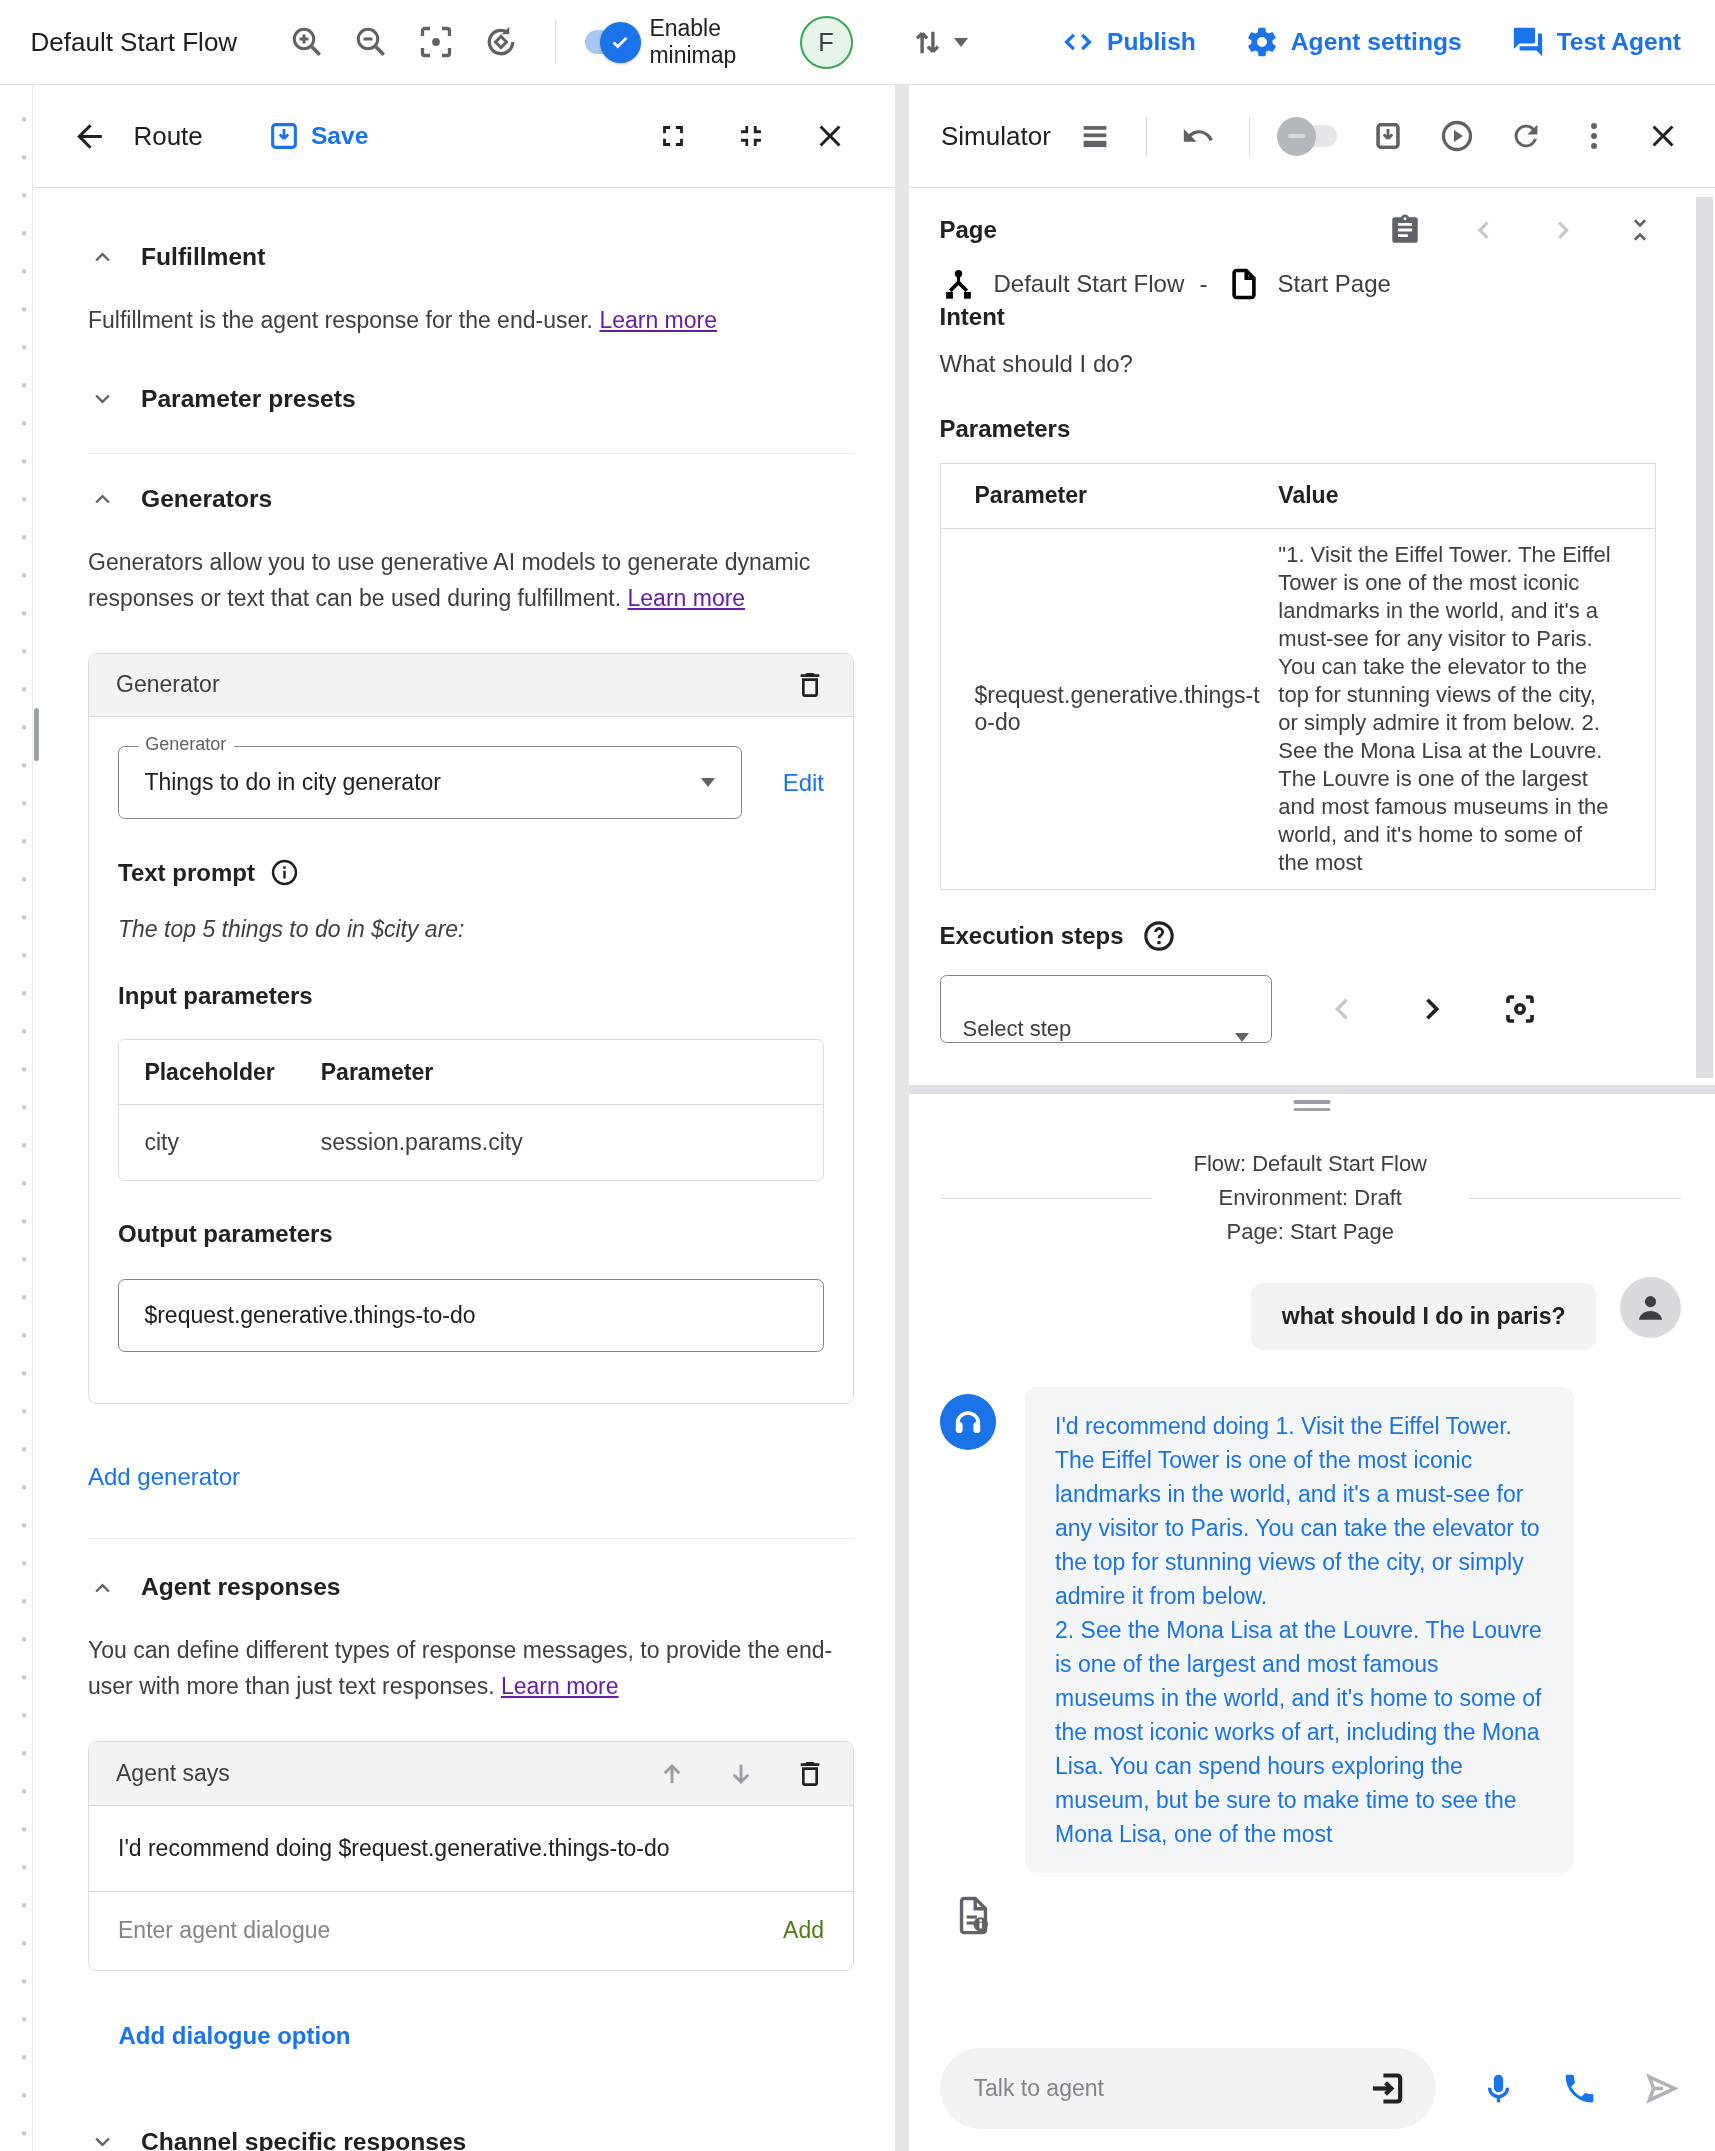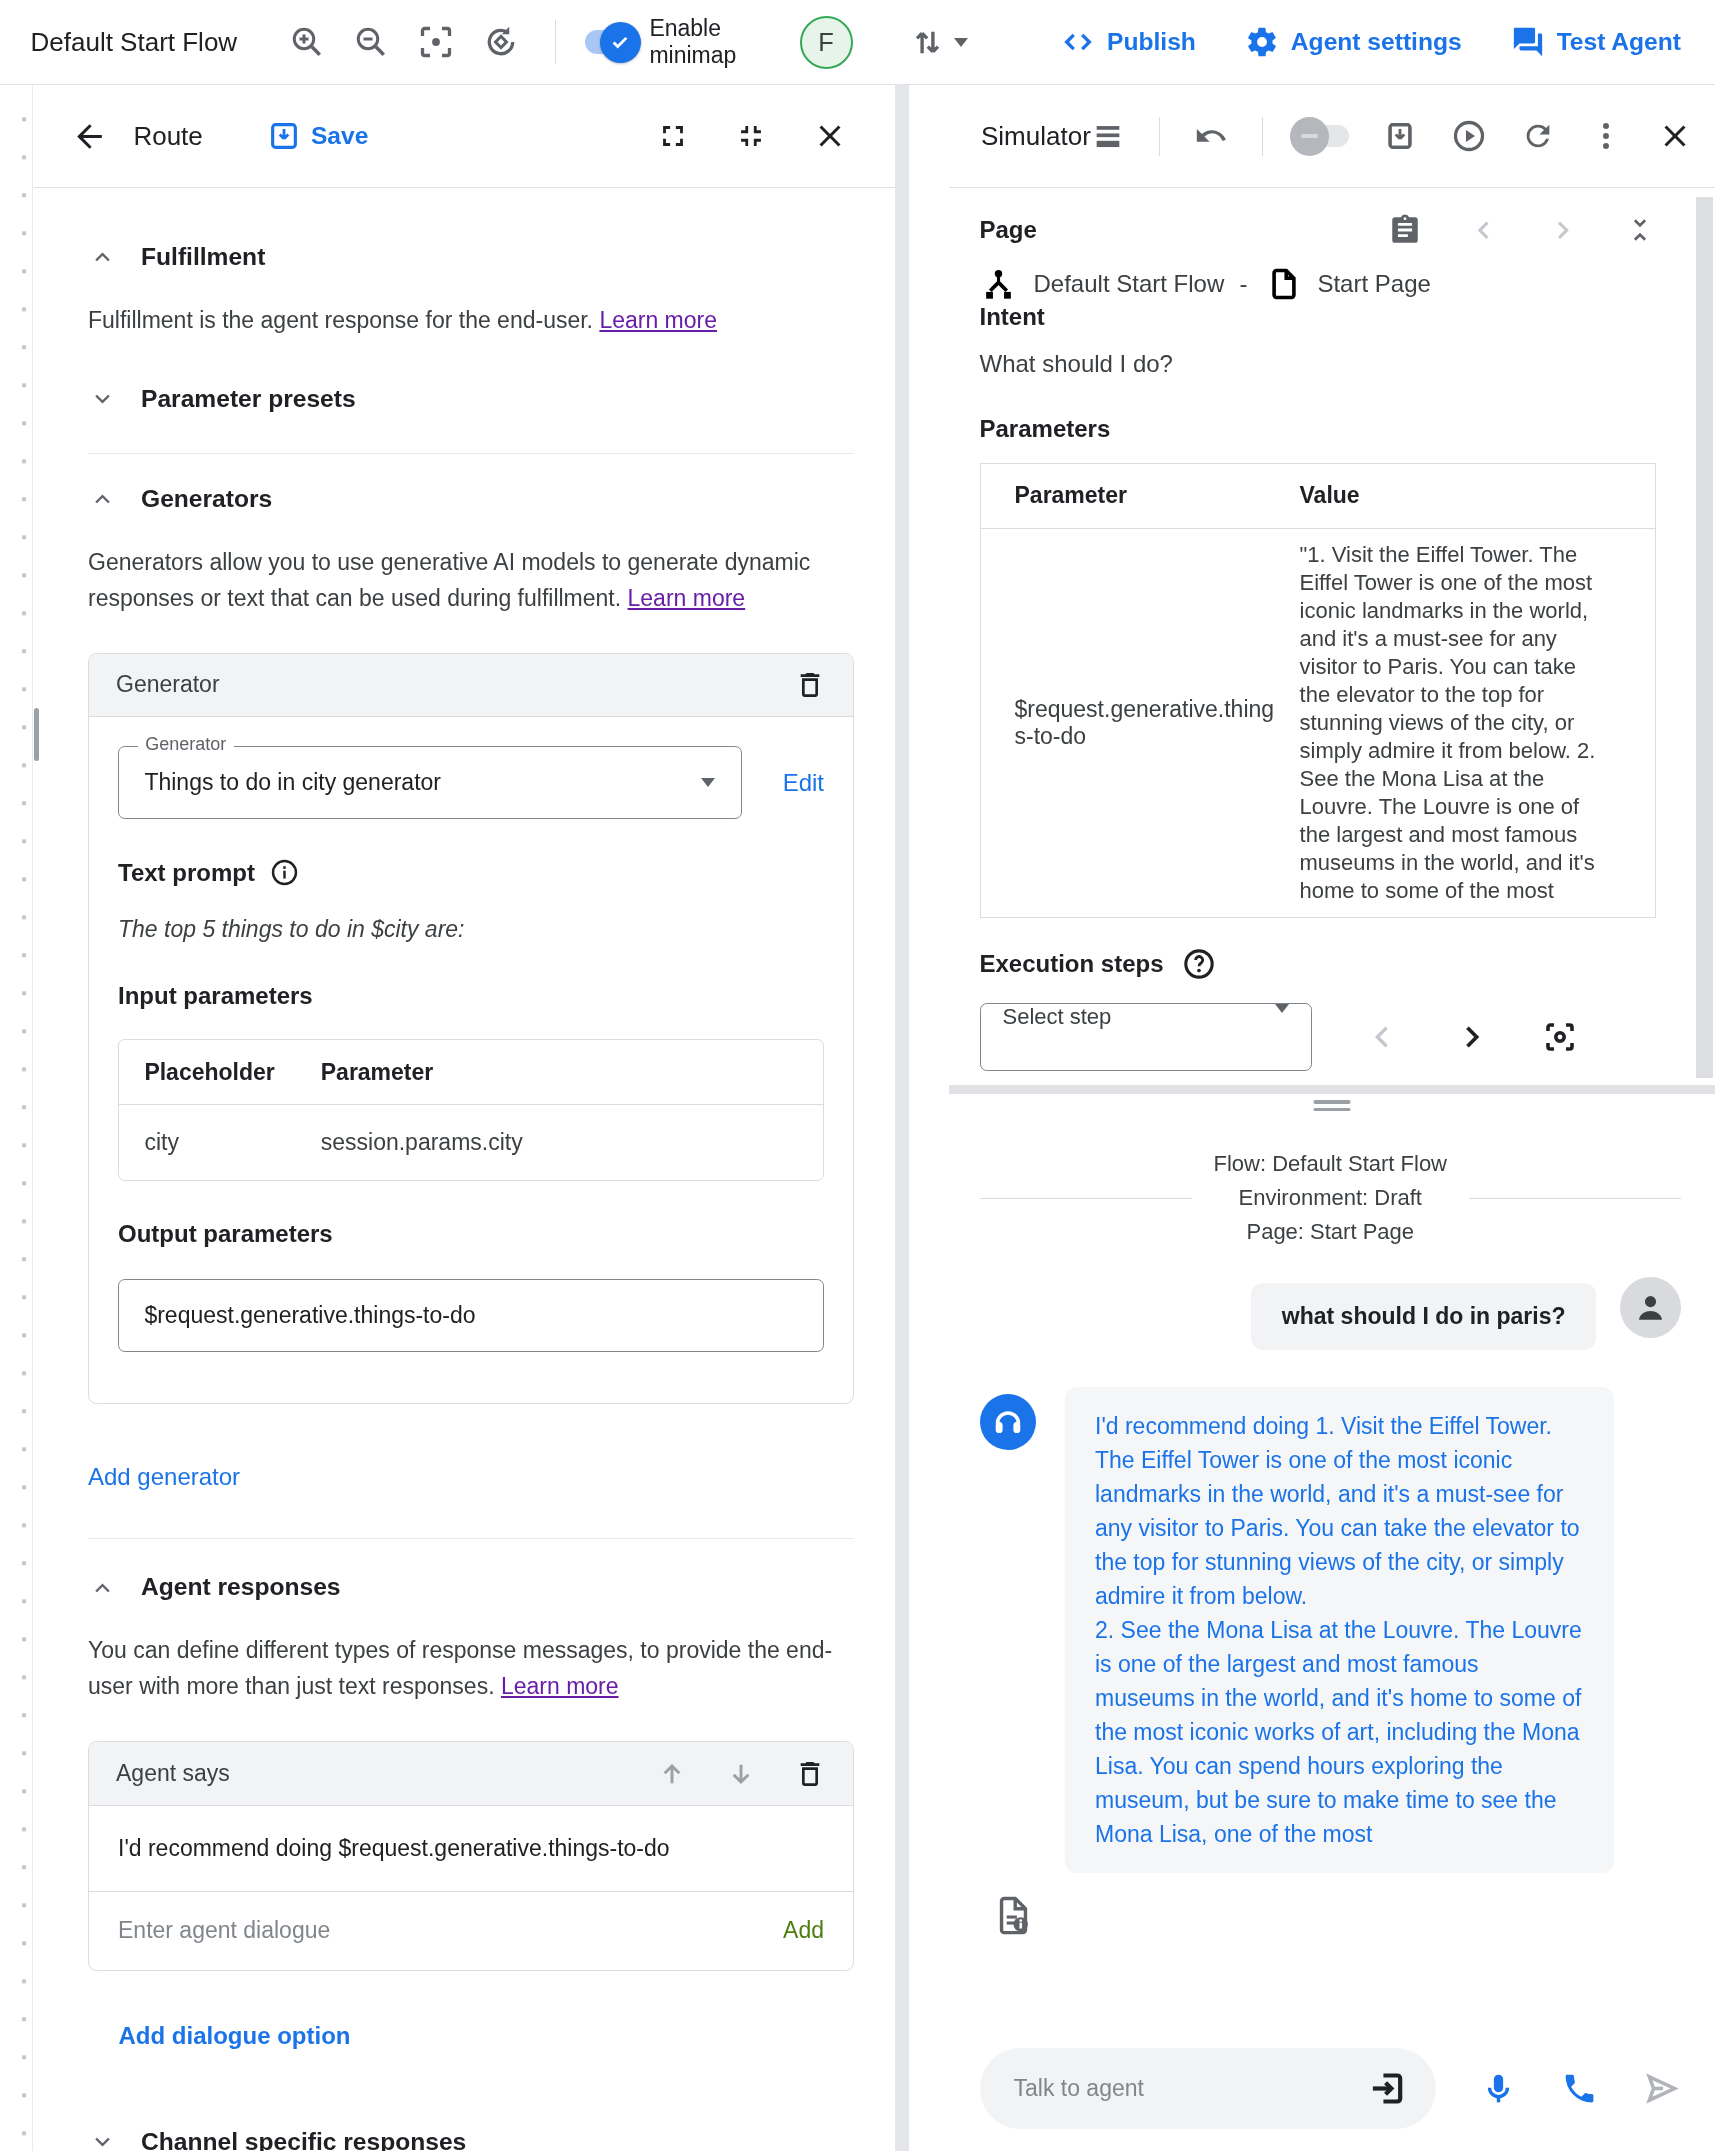--- a/index.html
+++ b/index.html
@@ -98,21 +98,21 @@
   .says-text{ padding:29px; font-size:23px; color:#202124; }
   .says-input-row{ border-top:0.8px solid #dadce0; display:flex; align-items:center; padding:25.4px 29px; }
   .says-input{ flex:1; border:none; outline:none; font-size:23px; color:#737373; font-family:inherit; background:transparent; }
   .says-input::placeholder{ color:#80868b; }
   .add-btn{ color:#4d7c0f; font-size:23px; margin-left:42px; cursor:pointer; }
 
   
   .panel-divider{ position:absolute; top:85px; left:895px; width:14.4px; bottom:0; background:#e4e6e9; }
 
   
-  .sim-panel{ position:absolute; top:85px; left:909px; right:0; bottom:0; background:#fff; display:flex; flex-direction:column;padding-left:40px; }
+  .sim-panel{ position:absolute; top:85px; left:909px; right:0; bottom:0; background:#fff; display:flex; flex-direction:column; }
   .sim-header{ height:103px; flex:none; border-bottom:0.8px solid #e0e2e5; display:flex; align-items:center; padding:0 34px 0 32px; }
   .sim-title{ font-size:26px; color:#202124; margin-right:auto; }
   .sim-header-icons{ display:flex; align-items:center; gap:34px; color:#5f6368; }
   .sim-vdiv{ width:0.8px; height:39px; background:#dadce0; }
   .toggle-off{ position:relative; width:53px; height:22px; border-radius:11px; background:#e4e6e9; cursor:pointer; }
   .toggle-off .knob{ position:absolute; left:-6.8px; top:-8.5px; width:39px; height:39px; border-radius:50%;
     background:#b4b8bd; display:flex; align-items:center; justify-content:center; }
   .toggle-off .minus{ width:17px; height:3.4px; background:#d7d9dc; border-radius:1.7px; }
 
   .sim-upper{ position:relative; flex:none; height:897px; padding:0 59px 0 30.5px; overflow:hidden; }
@@ -133,21 +133,21 @@
   .sim-table{ border:0.8px solid #dadce0; margin-top:20.3px; }
   .sim-table .t-head{ display:grid; grid-template-columns:47% 53%; padding:18.6px 34px; border-bottom:0.8px solid #dadce0; }
   .sim-table .t-head div{ font-size:23px; font-weight:700; color:#202124; }
   .sim-table .t-row{ display:grid; grid-template-columns:47% 53%; padding:12px 34px 12px 34px; align-items:center; }
   .sim-table .p-name{ font-size:23px; color:#3c4043; word-break:break-all; padding-right:17px; }
   .sim-table .p-value{ font-size:22px; color:#3c4043; line-height:28px; padding-right:8.5px; }
 
   .exec-row{ margin-top:29px; display:flex; align-items:center; }
   .exec-controls{ margin-top:22px; display:flex; align-items:center; }
   .step-select{ position:relative; width:332px; height:68px; border:0.8px solid #80868b; border-radius:6.8px;
-    display:flex; align-items:flex-start; padding:0 22px; cursor:pointer; }
+    display:flex; align-items:flex-end; padding:0 22px; cursor:pointer; }
   .step-select .sel-value{ font-size:22px; color:#3c4043; }
   .step-select .caret{ margin-left:auto; border-top-color:#5f6368; }
   .exec-controls .nav{ margin-left:54px; cursor:pointer; }
   .exec-controls .nav.disabled{ color:#c4c7cb; cursor:default; }
   .exec-controls .nav.dark{ color:#202124; }
 
   .sim-divider{ flex:none; height:8.5px; background:#e0e2e5; position:relative; }
   .drag-handle{ position:absolute; left:50%; transform:translateX(-50%); top:15.3px; width:37px; }
   .drag-handle div{ height:3.4px; background:#9aa0a6; border-radius:1.7px; margin-bottom:4.2px; }
 

